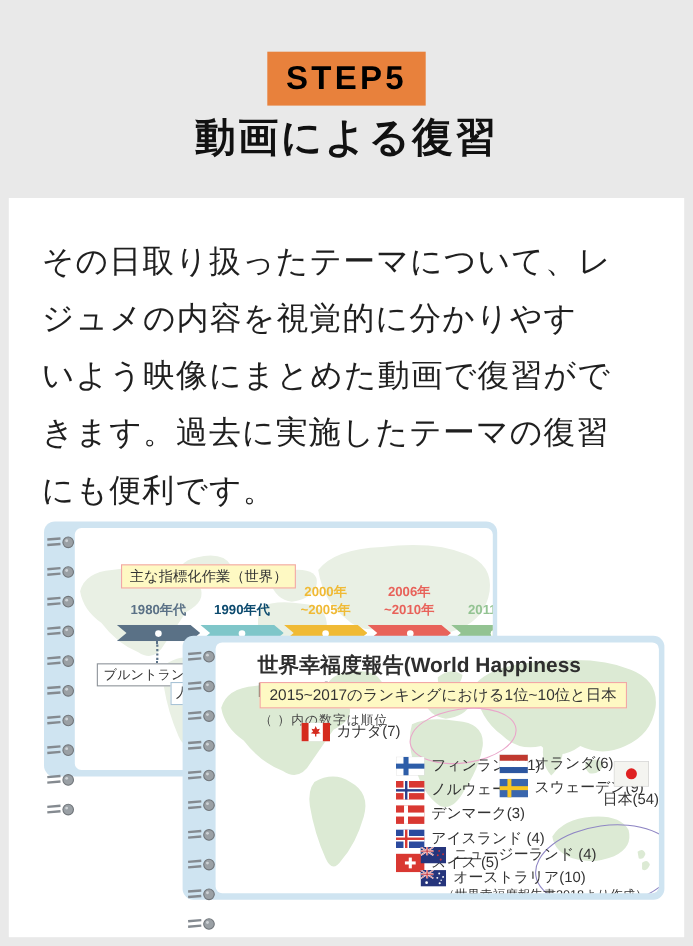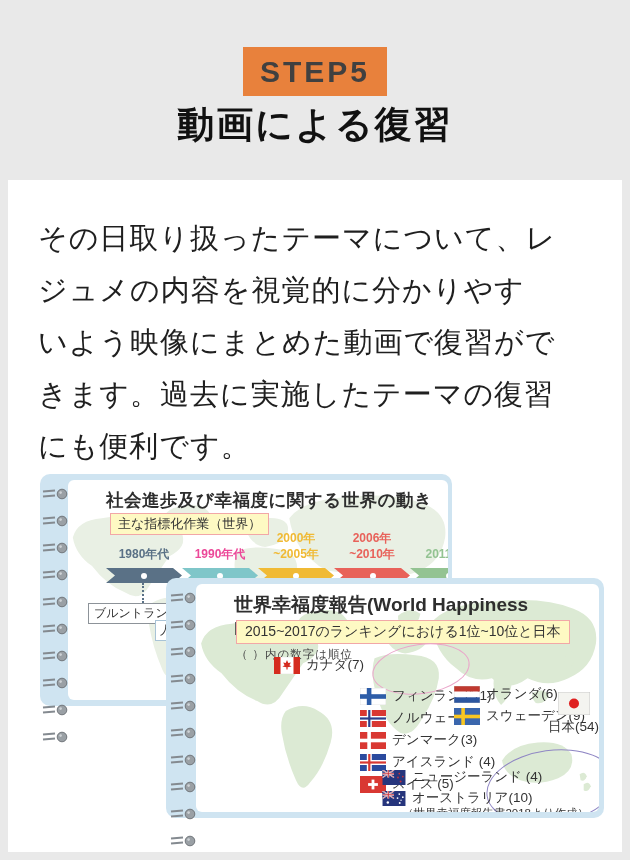--- a/index.html
+++ b/index.html
@@ -2,21 +2,21 @@
 <html style="--bg: #e9e9e9; --rim: #cfe4f1; --map-green: #dcead4; --map-faint: #e9f0e4; --tag-pink: #f2a7a7; --el-pink: #eaa6ca; --el-purple: #8f86c4;"><head>
 <meta charset="utf-8">
 <style>
   html,body{margin:0;padding:0;}
   body{font-family:"Liberation Sans","DejaVu Sans",sans-serif;}
   .screen{position:relative;width:630px;height:860px;background:var(--bg,#e9e9e9);overflow:hidden;}
   .card{position:absolute;left:8px;top:180px;width:614px;height:672px;background:#fff;}
 
   
   .step-badge{position:absolute;left:243px;top:47px;width:144px;height:49px;
-    color:#404040;font-size:30px;font-weight:bold;letter-spacing:3px;
+    color:#000000;font-size:30px;font-weight:bold;letter-spacing:3px;
     display:flex;align-items:center;justify-content:center;}
   .main-title{position:absolute;left:0;top:100px;width:630px;text-align:center;
     font-size:37px;font-weight:bold;color:#111;letter-spacing:2px;}
 
   
   .intro{position:absolute;left:38px;top:212px;width:560px;font-size:29px;line-height:52px;
     color:#1f1f1f;letter-spacing:1px;white-space:pre-line;}
 
   
   .notebook{position:absolute;border-radius:10px;background:var(--rim,#cfe4f1);}
@@ -79,31 +79,30 @@
       <svg class="map faint" viewBox="0 0 395 230" preserveAspectRatio="none">
         <path d="M100,50 Q95,32 115,28 Q140,22 148,36 Q150,48 135,55 Q112,60 100,50 Z"></path>
         <path d="M5,60 Q10,42 35,40 Q60,35 85,42 Q110,40 118,55 Q125,70 105,80 Q95,95 85,110 Q75,128 60,118 Q40,110 25,90 Q8,78 5,60 Z"></path>
         <path d="M88,128 Q105,118 120,128 Q138,138 132,160 Q125,185 112,200 Q104,212 98,198 Q88,175 84,150 Q82,136 88,128 Z"></path>
         <path d="M185,52 Q195,38 215,40 Q232,42 228,56 Q222,68 205,70 Q190,68 185,52 Z"></path>
         <path d="M175,75 Q190,68 215,72 Q240,74 238,95 Q235,115 222,135 Q212,155 200,150 Q185,140 178,115 Q170,92 175,75 Z"></path>
         <path d="M230,40 Q245,20 290,18 Q340,12 370,25 Q395,35 392,60 Q388,85 365,95 Q345,105 325,95 Q305,110 290,95 Q270,100 255,85 Q235,70 230,40 Z"></path>
         <path d="M300,178 Q310,162 335,160 Q360,158 368,172 Q372,188 355,196 Q335,204 318,198 Q302,192 300,178 Z"></path>
       </svg>
 
-      <div class="nb1-title">社会進歩及び幸福度に関する世界の動き</div>
       <div class="nb-tag nb1-tag">主な指標化作業（世界）</div>
 
       <div class="tl-seg" style="left: 38px; background-color: rgb(90, 113, 134);"></div>
       <div class="tl-seg" style="left: 114px; background-color: rgb(127, 198, 201);"></div>
       <div class="tl-seg" style="left: 190px; background-color: rgb(240, 186, 53);"></div>
       <div class="tl-seg" style="left: 266px; background-color: rgb(232, 98, 90);"></div>
       <div class="tl-seg" style="left: 342px; background-color: rgb(147, 195, 146);"></div>
 
       <div class="tl-label" style="left: 33px; top: 66px; color: rgb(90, 113, 134);">1980年代</div>
-      <div class="tl-label" style="left: 109px; top: 66px; color: #ec4899;">1990年代</div>
+      <div class="tl-label" style="left: 109px; top: 66px; color: #0c4a6e;">1990年代</div>
       <div class="tl-label" style="left: 185px; top: 50px; color: rgb(240, 186, 53);">2000年
 ~2005年</div>
       <div class="tl-label" style="left: 261px; top: 50px; color: rgb(232, 98, 90);">2006年
 ~2010年</div>
       <div class="tl-label" style="left: 337px; top: 66px; color: rgb(147, 195, 146);">2011年~</div>
 
       <div class="tl-dot" style="left:73px"></div>
       <div class="tl-dot" style="left:149px"></div>
       <div class="tl-dot" style="left:225px"></div>
       <div class="tl-dot" style="left:302px"></div>

